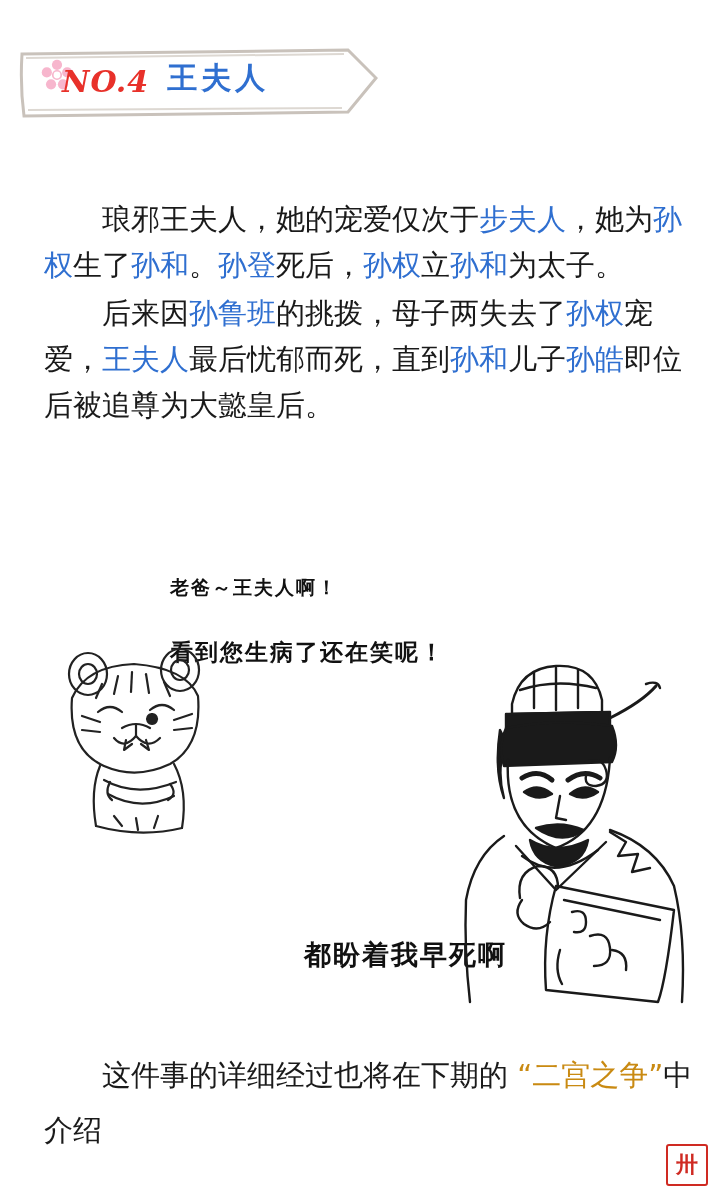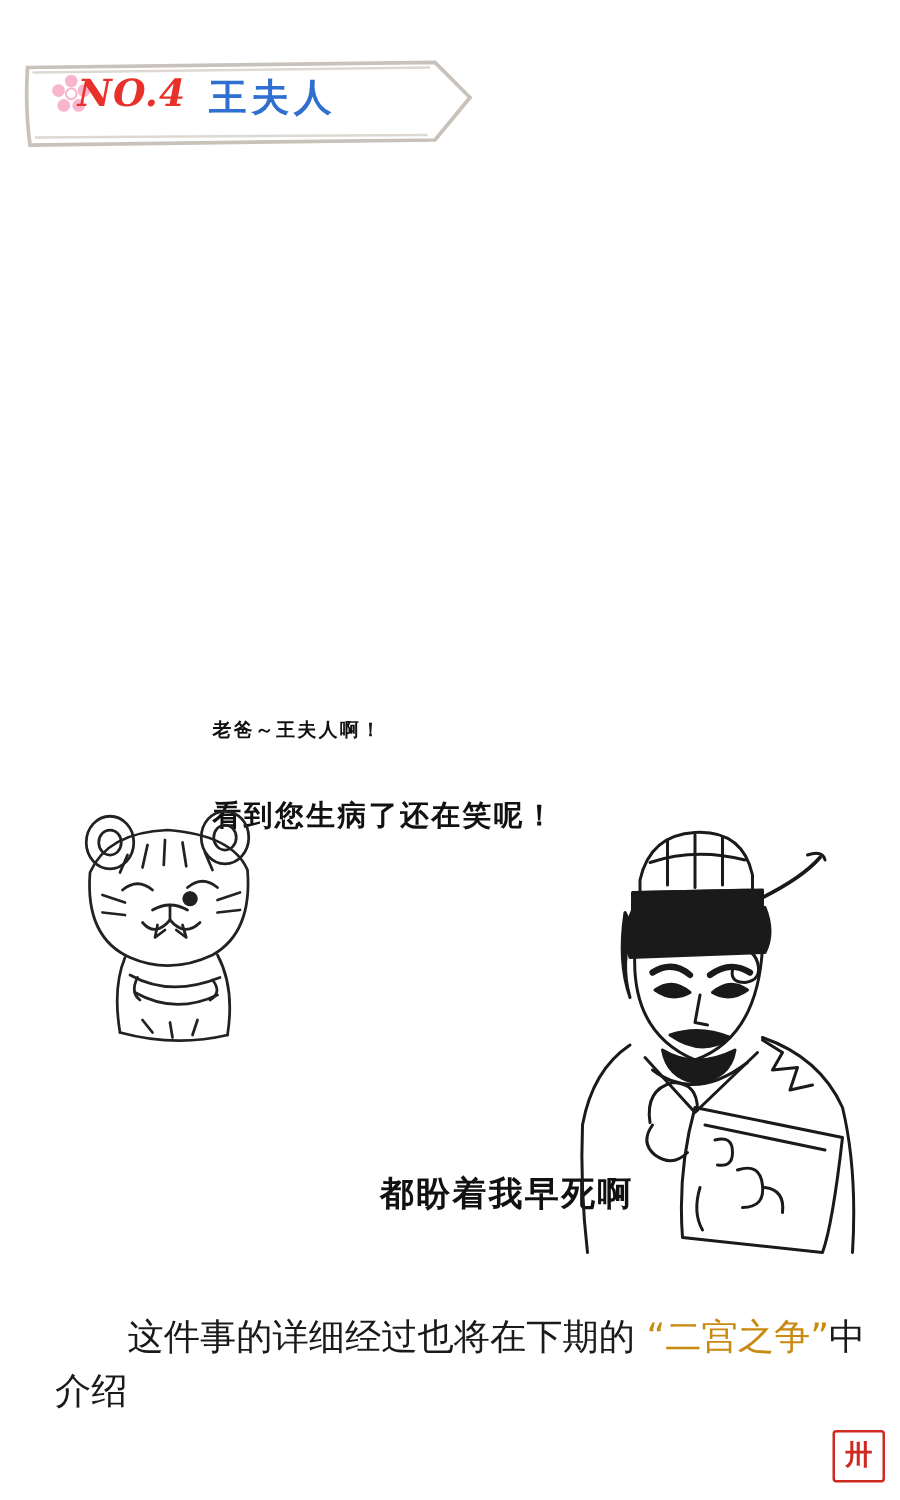--- a/index.html
+++ b/index.html
@@ -12,21 +12,21 @@
   }
 
   
   .banner{
     position:absolute;left:18px;top:42px;width:360px;height:78px;
   }
   .banner-shape{
     position:absolute;left:0;top:0;width:100%;height:100%;
   }
   .banner-inner{
-    position:absolute;left:44px;top:16px;display:flex;align-items:flex-start;gap:18px;
+    position:absolute;left:44px;top:16px;display:flex;align-items:flex-end;gap:18px;
   }
   .no-label{
     font-family:"DejaVu Serif","Liberation Serif",serif;
     font-weight:bold;font-style:italic;
     font-size:30px;color:#e8312a;letter-spacing:1px;
   }
   .banner-title{
     font-family:"DejaVu Sans","Liberation Sans",sans-serif;
     font-weight:bold;font-size:30px;color:#2f6fd0;letter-spacing:4px;
   }
@@ -49,33 +49,33 @@
     position:absolute;left:0;top:545px;width:720px;height:510px;
   }
   .bubble-text{
     position:absolute;
     font-family:"DejaVu Serif","Liberation Serif",serif;
     font-weight:bold;
     color:#111;
     letter-spacing:2px;
     white-space:nowrap;
   }
-  #tiger-line1{left:170px;top:30px;font-size:15px;text-align:right;}
+  #tiger-line1{left:170px;top:30px;font-size:19px;text-align:right;}
   #tiger-line2{left:170px;top:72px;font-size:23px;margin-top:20px;}
   #sun-line1{left:300px;top:345px;font-size:23px;}
   #sun-line2{left:304px;top:392px;font-size:27px;}
 
   .tiger{position:absolute;left:52px;top:95px;width:190px;height:200px;}
   .emperor{position:absolute;left:460px;top:105px;width:250px;height:360px;}
 
   
   .footer-text{
     position:absolute;left:44px;top:1048px;width:660px;
     font-family:"DejaVu Sans","Liberation Sans",sans-serif;
-    font-size:29px;line-height:43px;color:#1a1a1a;
+    font-size:29px;line-height:55px;color:#1a1a1a;
     text-indent:58px;
   }
   .quote{color:#c98a12;}
 
   
   .logo{
     position:absolute;right:12px;bottom:14px;
     display:flex;align-items:center;gap:8px;
   }
   .logo-seal{
@@ -109,20 +109,22 @@
     <circle cx="20" cy="20" r="5" fill="#fff" stroke="#f7b6cd" stroke-width="2"></circle>
   </svg>
 
   <div class="banner-inner">
     <span class="no-label">NO.4</span>
     <span class="banner-title">王夫人</span>
   </div>
 </div>
 
 <div class="article">
+  <p class="para" id="p1"><span>琅邪王夫人，她的宠爱仅次于</span><span class="hl">步夫人</span><span>，她为</span><span class="hl">孙权</span><span>生了</span><span class="hl">孙和</span><span>。</span><span class="hl">孙登</span><span>死后，</span><span class="hl">孙权</span><span>立</span><span class="hl">孙和</span><span>为太子。</span></p>
+  <p class="para" id="p2"><span>后来因</span><span class="hl">孙鲁班</span><span>的挑拨，母子两失去了</span><span class="hl">孙权</span><span>宠爱，</span><span class="hl">王夫人</span><span>最后忧郁而死，直到</span><span class="hl">孙和</span><span>儿子</span><span class="hl">孙皓</span><span>即位后被追尊为大懿皇后。</span></p>
 </div>
 
 <div class="comic">
 
   <div class="bubble-text" id="tiger-line1">老爸～王夫人啊！</div>
   <div class="bubble-text" id="tiger-line2">看到您生病了还在笑呢！</div>
 
   <div class="bubble-text" id="sun-line2">都盼着我早死啊</div>
 
   <svg class="tiger" viewBox="0 0 190 200">

